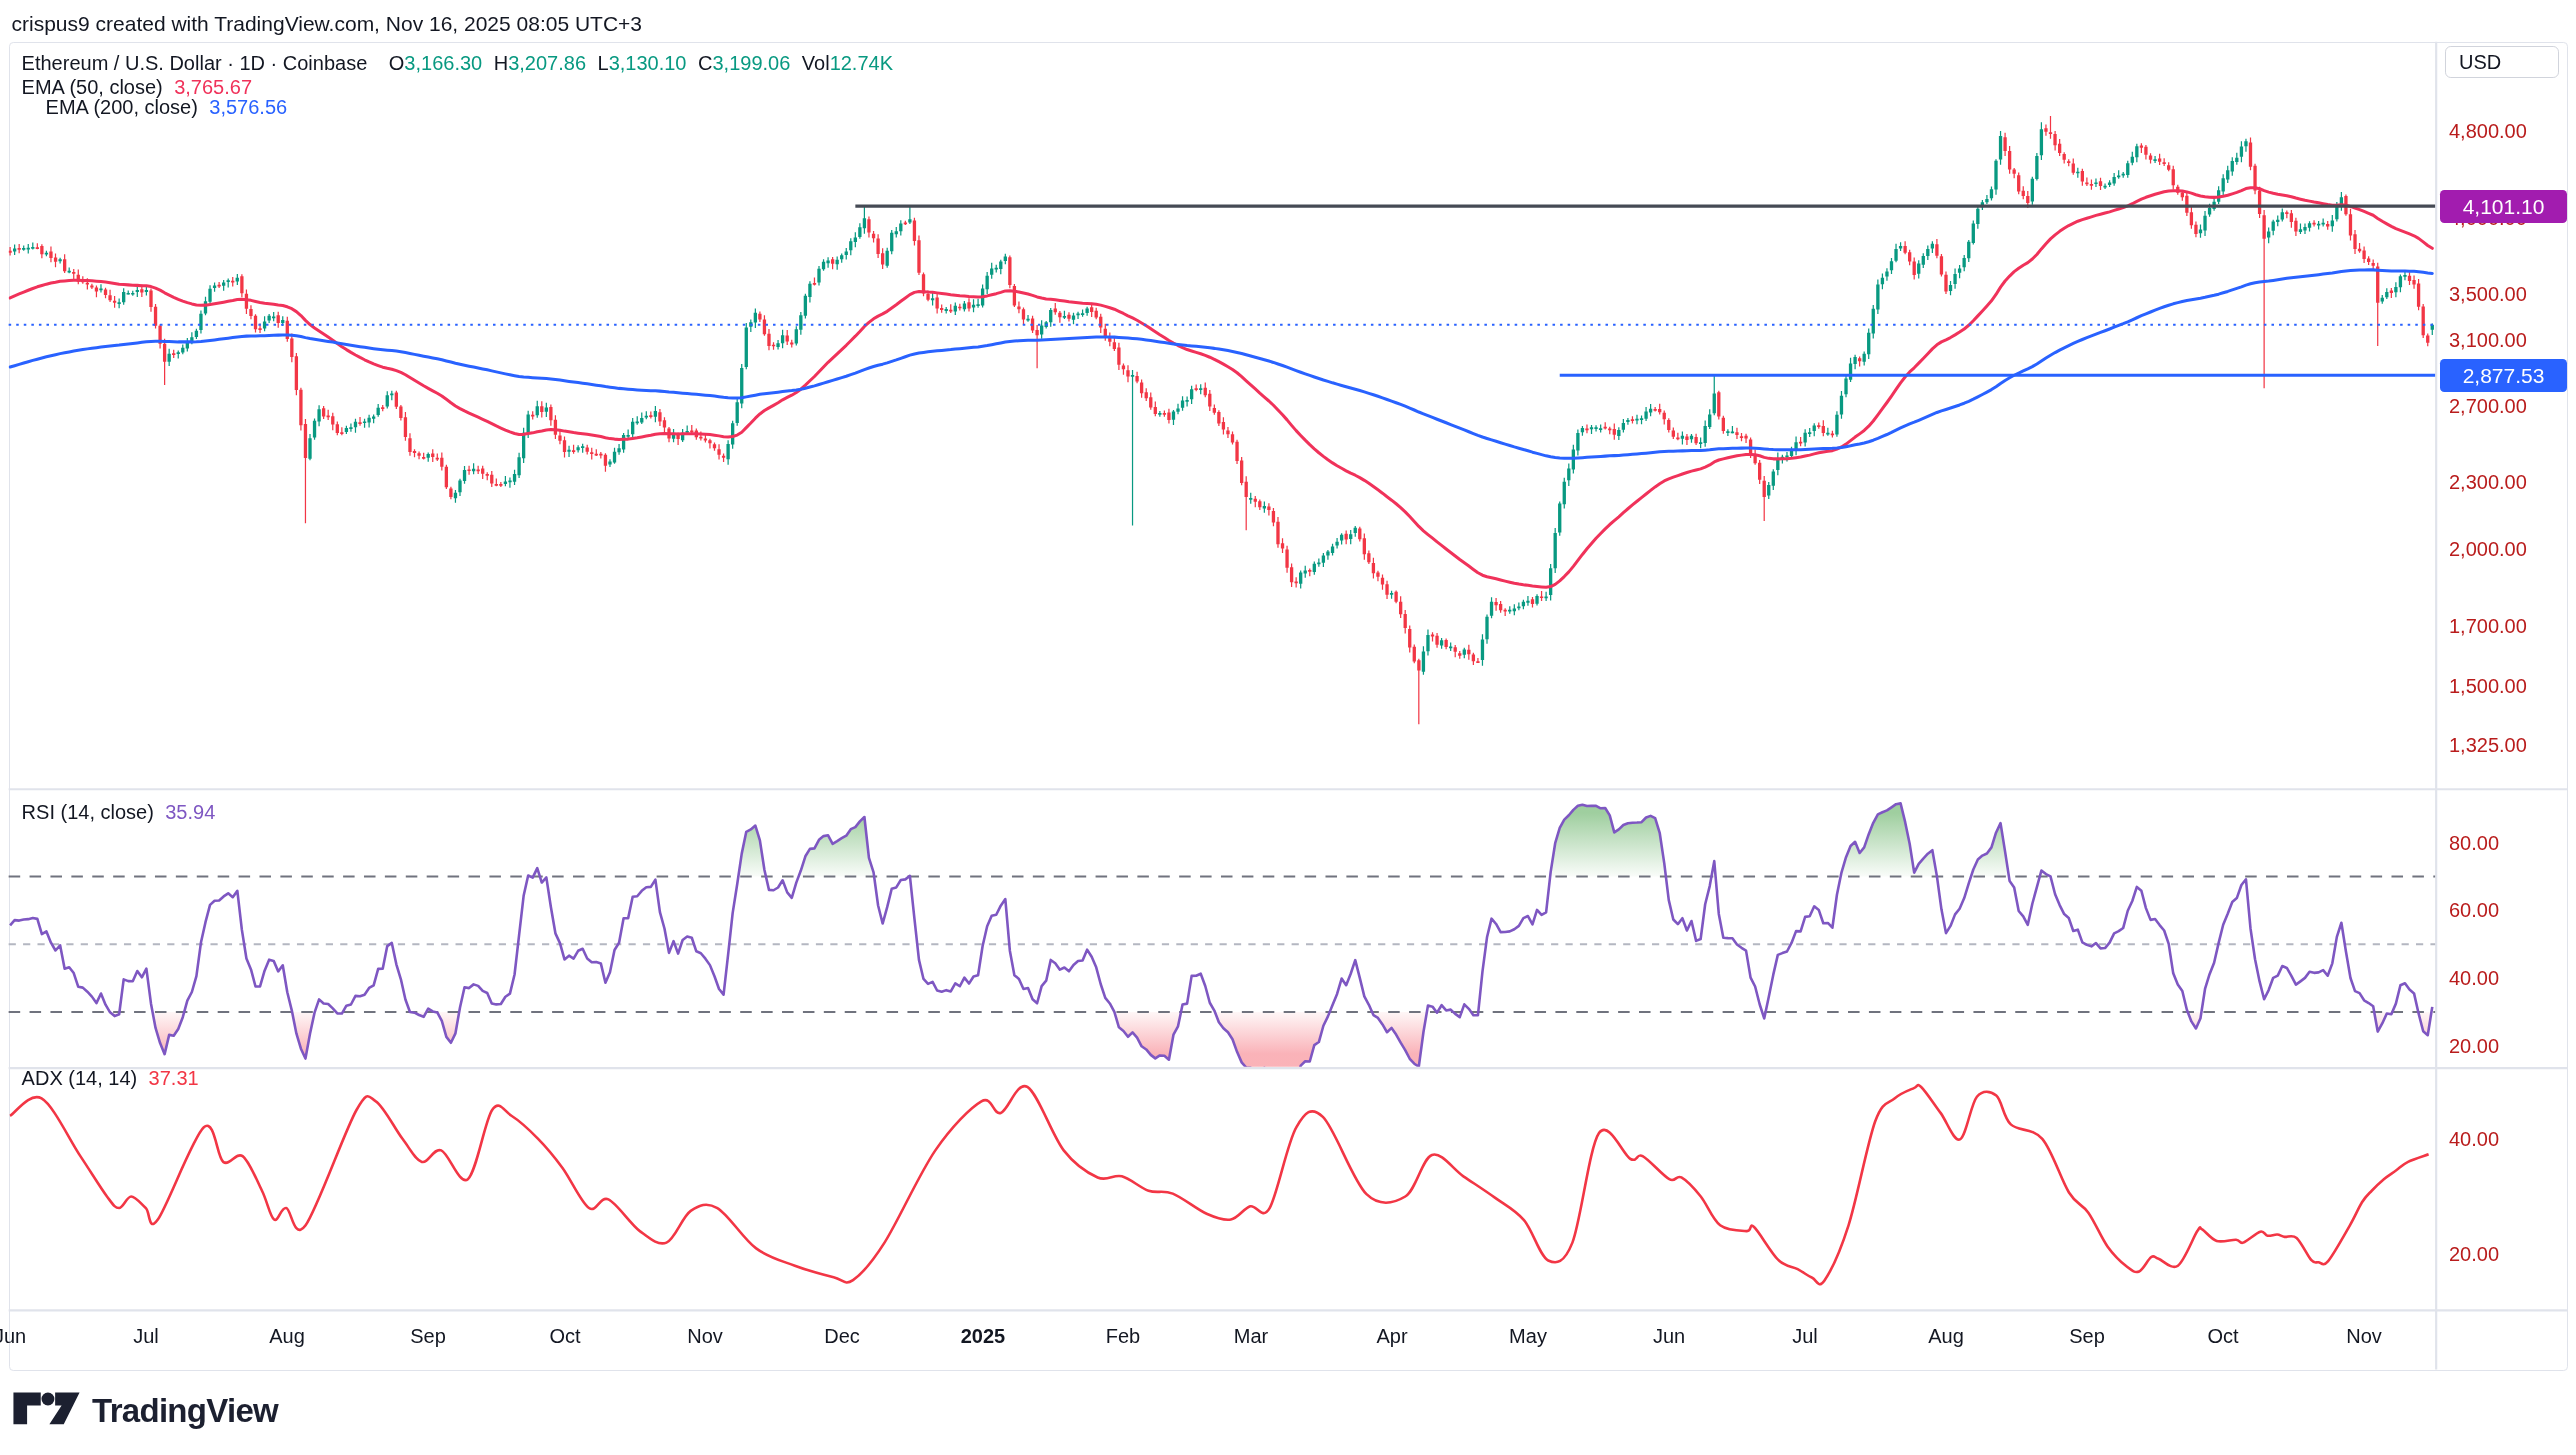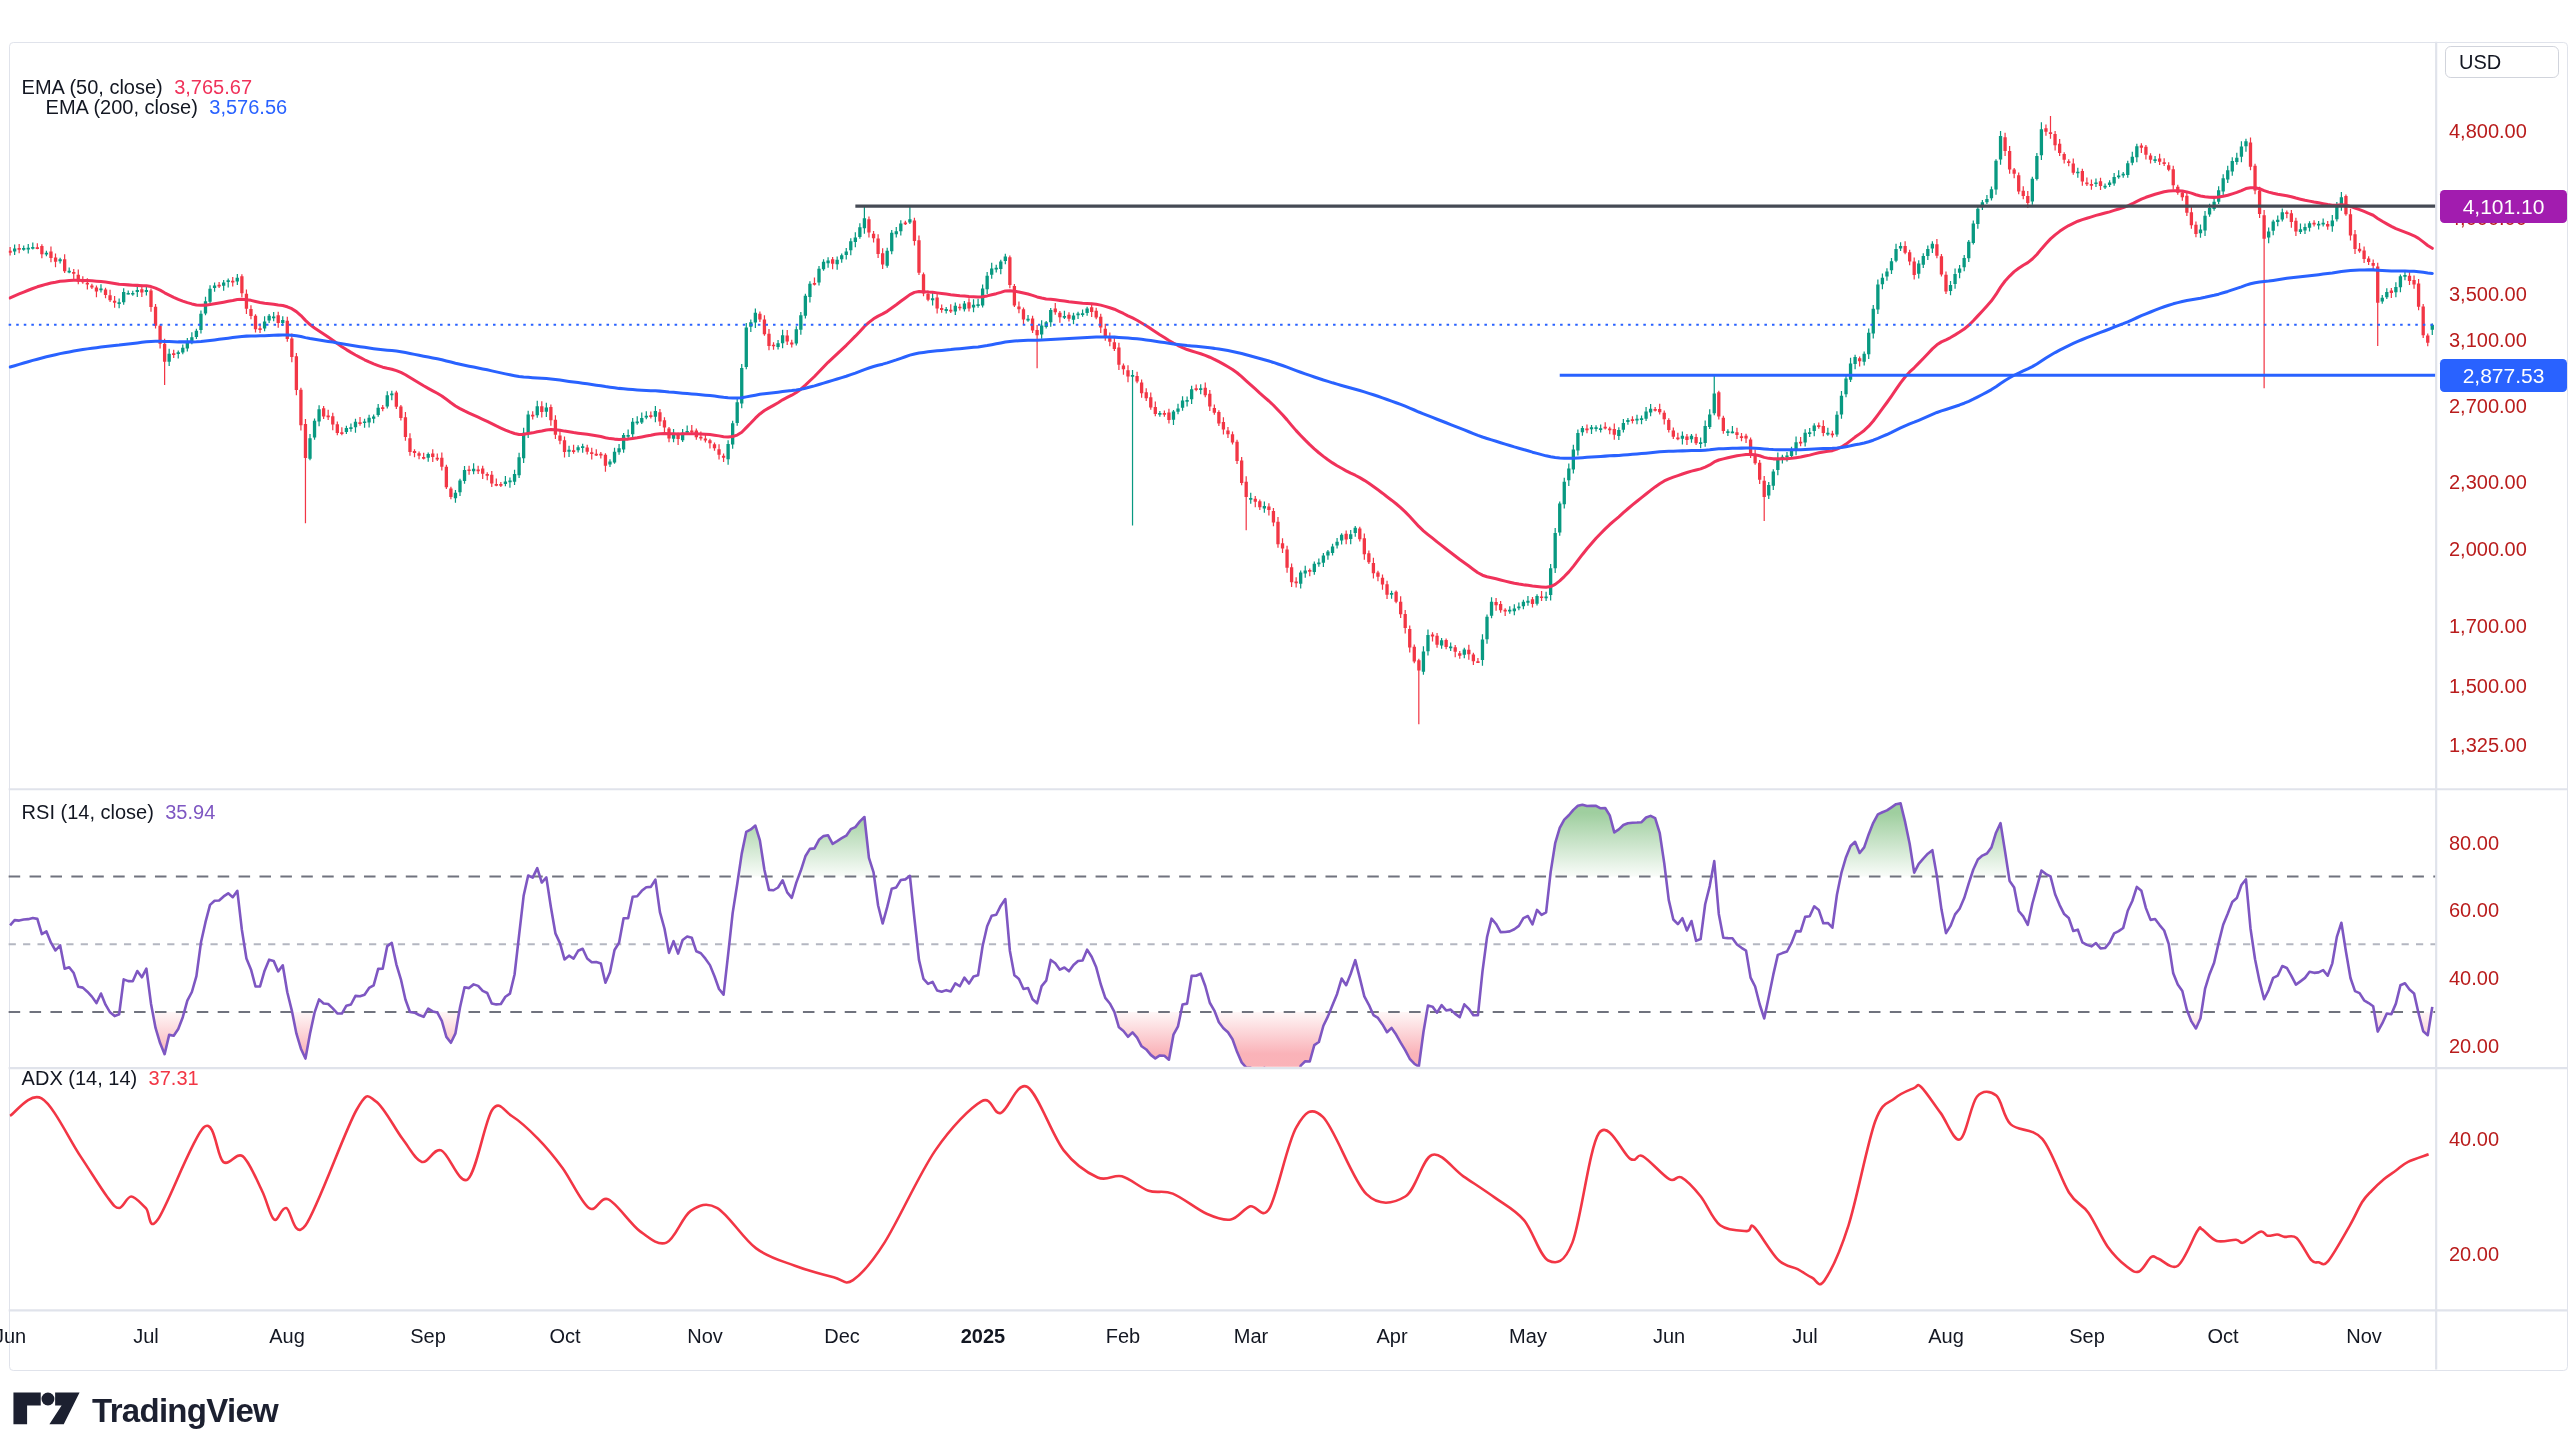--- a/index.html
+++ b/index.html
@@ -77,21 +77,26 @@
       <line x1="12" y1="1310" x2="3380" y2="1310" stroke="#b4b7c1" stroke-width="3" stroke-dasharray="10 10"></line>
       <line x1="12" y1="1404" x2="3380" y2="1404" stroke="#70737e" stroke-width="3" stroke-dasharray="16 13"></line>
       <path d="M14.0,1283.9L20.3,1276.6L26.6,1277.2L32.9,1275.8L39.2,1275.2L45.5,1273.7L51.8,1274.8L58.1,1295.9L64.4,1292.3L70.7,1307.8L77.0,1318.7L83.4,1311.5L89.7,1344.0L96.0,1342.0L102.3,1350.0L108.6,1369.1L114.9,1370.2L121.2,1375.9L127.5,1382.7L133.8,1391.7L140.1,1378.4L146.4,1393.9L152.7,1404.5L159.0,1409.7L165.3,1407.1L171.6,1358.8L177.9,1361.2L184.2,1361.3L190.5,1347.2L196.8,1355.9L203.1,1343.8L209.5,1392.5L215.8,1426.1L222.1,1447.2L228.4,1462.5L234.7,1435.8L241.0,1436.9L247.3,1427.5L253.6,1411.2L259.9,1388.3L266.2,1376.3L272.5,1354.3L278.8,1307.7L285.1,1279.4L291.4,1255.4L297.7,1249.7L304.0,1249.4L310.3,1243.7L316.6,1239.4L322.9,1244.7L329.3,1236.0L335.6,1290.1L341.9,1329.7L348.2,1345.0L354.5,1368.6L360.8,1368.5L367.1,1346.7L373.4,1331.4L379.7,1333.1L386.0,1347.7L392.3,1339.2L398.6,1376.6L404.9,1402.1L411.2,1433.7L417.5,1455.0L423.8,1468.6L430.1,1434.1L436.4,1405.0L442.7,1386.5L449.0,1392.3L455.3,1392.9L461.7,1399.0L468.0,1405.9L474.3,1406.2L480.6,1395.3L486.9,1393.6L493.2,1381.7L499.5,1382.2L505.8,1380.1L512.1,1370.7L518.4,1367.1L524.7,1344.2L531.0,1344.1L537.3,1312.6L543.6,1308.2L549.9,1337.8L556.2,1358.7L562.5,1386.7L568.8,1404.1L575.1,1405.0L581.4,1408.2L587.8,1410.7L594.1,1399.4L600.4,1403.3L606.7,1404.6L613.0,1416.4L619.3,1438.5L625.6,1446.7L631.9,1433.6L638.2,1397.7L644.5,1369.8L650.8,1370.9L657.1,1365.7L663.4,1367.8L669.7,1374.8L676.0,1377.7L682.3,1392.1L688.6,1393.5L694.9,1393.0L701.2,1382.8L707.5,1378.5L713.9,1352.0L720.2,1297.5L726.5,1242.8L732.8,1214.6L739.1,1217.6L745.4,1204.4L751.7,1224.4L758.0,1217.3L764.3,1258.3L770.6,1294.9L776.9,1308.5L783.2,1331.1L789.5,1325.9L795.8,1329.9L802.1,1319.1L808.4,1316.3L814.7,1329.7L821.0,1334.9L827.3,1334.7L833.6,1336.6L840.0,1363.5L846.3,1349.0L852.6,1318.0L858.9,1307.9L865.2,1273.9L871.5,1273.9L877.8,1244.2L884.1,1243.4L890.4,1235.9L896.7,1231.0L903.0,1230.4L909.3,1220.4L915.6,1265.5L921.9,1288.2L928.2,1322.0L934.5,1305.7L940.8,1323.0L947.1,1304.1L953.4,1299.3L959.8,1301.0L966.1,1319.8L972.4,1322.5L978.7,1330.0L985.0,1339.0L991.3,1354.5L997.6,1372.1L1003.9,1380.0L1010.2,1324.3L1016.5,1266.8L1022.8,1226.7L1029.1,1184.3L1035.4,1154.0L1041.7,1150.7L1048.0,1145.4L1054.3,1165.9L1060.6,1207.1L1066.9,1234.6L1073.2,1235.1L1079.5,1231.3L1085.8,1221.3L1092.2,1238.1L1098.5,1245.6L1104.8,1224.5L1111.1,1207.8L1117.4,1188.0L1123.7,1177.7L1130.0,1177.0L1136.3,1165.1L1142.6,1160.0L1148.9,1158.9L1155.2,1170.7L1161.5,1166.9L1167.8,1162.9L1174.1,1159.4L1180.4,1150.4L1186.7,1147.5L1193.0,1139.6L1199.3,1133.5L1205.6,1190.2L1212.0,1210.4L1218.3,1256.2L1224.6,1281.3L1230.9,1258.6L1237.2,1233.0L1243.5,1231.2L1249.8,1220.9L1256.1,1220.0L1262.4,1215.1L1268.7,1274.4L1275.0,1331.7L1281.3,1358.2L1287.6,1365.1L1293.9,1362.2L1300.2,1374.2L1306.5,1375.8L1312.8,1373.7L1319.1,1375.5L1325.4,1364.3L1331.7,1368.3L1338.0,1356.3L1344.4,1364.6L1350.7,1354.7L1357.0,1353.0L1363.3,1312.5L1369.6,1285.1L1375.9,1270.4L1382.2,1269.1L1388.5,1256.5L1394.8,1247.3L1401.1,1318.9L1407.4,1352.9L1413.7,1358.2L1420.0,1372.1L1426.3,1370.8L1432.6,1386.3L1438.9,1391.9L1445.2,1368.2L1451.5,1360.6L1457.8,1331.8L1464.1,1336.3L1470.5,1345.3L1476.8,1342.3L1483.1,1347.5L1489.4,1338.7L1495.7,1333.2L1502.0,1332.5L1508.3,1317.5L1514.6,1327.3L1520.9,1342.0L1527.2,1365.5L1533.5,1384.5L1539.8,1392.2L1546.1,1403.8L1552.4,1425.3L1558.7,1430.3L1565.0,1438.4L1571.3,1432.3L1577.6,1439.7L1583.9,1451.6L1590.3,1456.0L1596.6,1463.5L1602.9,1468.4L1609.2,1464.3L1615.5,1464.7L1621.8,1470.2L1628.1,1435.5L1634.4,1423.9L1640.7,1393.7L1647.0,1392.4L1653.3,1353.9L1659.6,1353.7L1665.9,1350.9L1672.2,1368.0L1678.5,1391.2L1684.8,1402.0L1691.1,1418.2L1697.4,1426.5L1703.7,1432.2L1710.0,1441.9L1716.3,1459.3L1722.7,1473.9L1729.0,1481.1L1735.3,1481.6L1741.6,1483.5L1747.9,1486.2L1754.2,1481.6L1760.5,1483.8L1766.8,1490.3L1773.1,1499.0L1779.4,1500.4L1785.7,1506.2L1792.0,1509.8L1798.3,1510.1L1804.6,1478.5L1810.9,1472.4L1817.2,1472.7L1823.5,1449.9L1829.8,1445.7L1836.1,1423.1L1842.4,1410.1L1848.8,1394.2L1855.1,1379.0L1861.4,1357.6L1867.7,1366.8L1874.0,1351.0L1880.3,1332.1L1886.6,1356.7L1892.9,1382.4L1899.2,1394.1L1905.5,1408.3L1911.8,1412.2L1918.1,1421.3L1924.4,1432.1L1930.7,1426.1L1937.0,1435.3L1943.3,1446.6L1949.6,1456.9L1955.9,1468.9L1962.2,1475.8L1968.5,1479.9L1974.9,1432.1L1981.2,1395.1L1987.5,1396.6L1993.8,1405.0L2000.1,1394.6L2006.4,1401.9L2012.7,1400.7L2019.0,1406.7L2025.3,1411.2L2031.6,1393.4L2037.9,1399.6L2044.2,1408.4L2050.5,1408.6L2056.8,1348.1L2063.1,1300.4L2069.4,1274.5L2075.7,1281.9L2082.0,1293.2L2088.3,1293.0L2094.7,1292.2L2101.0,1289.2L2107.3,1284.6L2113.6,1273.7L2119.9,1270.9L2126.2,1282.4L2132.5,1262.4L2138.8,1269.3L2145.1,1265.7L2151.4,1209.9L2157.7,1169.8L2164.0,1148.6L2170.3,1137.1L2176.6,1131.1L2182.9,1123.6L2189.2,1118.0L2195.5,1116.5L2201.8,1118.3L2208.1,1117.8L2214.4,1118.0L2220.8,1121.4L2227.1,1121.0L2233.4,1131.2L2239.7,1154.9L2246.0,1150.6L2252.3,1144.6L2258.6,1142.2L2264.9,1141.5L2271.2,1141.2L2277.5,1140.7L2283.8,1134.2L2290.1,1131.9L2296.4,1135.1L2302.7,1155.4L2309.0,1197.4L2315.3,1248.8L2321.6,1275.7L2327.9,1282.2L2334.2,1273.9L2340.5,1291.0L2346.8,1277.8L2353.2,1305.4L2359.5,1302.8L2365.8,1254.5L2372.1,1229.3L2378.4,1194.7L2384.7,1267.9L2391.0,1301.0L2397.3,1301.5L2403.6,1301.8L2409.9,1310.3L2416.2,1315.0L2422.5,1318.9L2428.8,1356.3L2435.1,1368.7L2441.4,1393.3L2447.7,1413.0L2454.0,1383.1L2460.3,1352.2L2466.6,1324.8L2472.9,1322.3L2479.3,1320.1L2485.6,1308.2L2491.9,1291.8L2498.2,1292.2L2504.5,1272.0L2510.8,1271.3L2517.1,1257.4L2523.4,1262.4L2529.7,1280.9L2536.0,1280.5L2542.3,1287.1L2548.6,1241.4L2554.9,1210.5L2561.2,1189.2L2567.5,1173.8L2573.8,1167.9L2580.1,1183.4L2586.4,1175.7L2592.7,1157.3L2599.0,1141.6L2605.4,1129.8L2611.7,1126.9L2618.0,1124.3L2624.3,1120.1L2630.6,1115.7L2636.9,1114.6L2643.2,1140.3L2649.5,1170.6L2655.8,1210.7L2662.1,1198.4L2668.4,1191.1L2674.7,1184.4L2681.0,1179.5L2687.3,1215.5L2693.6,1261.6L2699.9,1294.6L2706.2,1284.6L2712.5,1268.6L2718.8,1260.7L2725.2,1245.9L2731.5,1225.7L2737.8,1206.3L2744.1,1192.5L2750.4,1187.0L2756.7,1184.1L2763.0,1175.6L2769.3,1155.3L2775.6,1142.0L2781.9,1181.5L2788.2,1222.4L2794.5,1231.2L2800.8,1263.9L2807.1,1271.4L2813.4,1283.0L2819.7,1253.8L2826.0,1230.7L2832.3,1207.7L2838.6,1212.7L2844.9,1215.9L2851.3,1240.6L2857.6,1255.7L2863.9,1268.2L2870.2,1273.5L2876.5,1291.6L2882.8,1289.8L2889.1,1307.4L2895.4,1310.9L2901.7,1313.0L2908.0,1308.4L2914.3,1315.7L2920.6,1315.3L2926.9,1307.8L2933.2,1294.9L2939.5,1291.8L2945.8,1287.4L2952.1,1263.5L2958.4,1250.0L2964.7,1230.5L2971.0,1235.8L2977.3,1259.9L2983.7,1276.2L2990.0,1275.1L2996.3,1283.4L3002.6,1291.0L3008.9,1309.5L3015.2,1350.4L3021.5,1366.0L3027.8,1374.8L3034.1,1400.9L3040.4,1417.1L3046.7,1426.9L3053.0,1412.6L3059.3,1372.1L3065.6,1351.6L3071.9,1335.6L3078.2,1308.1L3084.5,1282.9L3090.8,1267.8L3097.1,1251.4L3103.4,1246.0L3109.8,1227.8L3116.1,1219.9L3122.4,1288.1L3128.7,1330.8L3135.0,1361.6L3141.3,1386.3L3147.6,1373.6L3153.9,1356.6L3160.2,1353.6L3166.5,1340.3L3172.8,1342.9L3179.1,1353.8L3185.4,1366.1L3191.7,1361.5L3198.0,1356.7L3204.3,1348.3L3210.6,1349.7L3216.9,1349.0L3223.2,1345.9L3229.5,1353.7L3235.9,1336.5L3242.2,1299.8L3248.5,1280.2L3254.8,1320.1L3261.1,1356.8L3267.4,1375.1L3273.7,1377.9L3280.0,1387.8L3286.3,1391.6L3292.6,1396.1L3298.9,1431.2L3305.2,1419.9L3311.5,1406.2L3317.8,1407.2L3324.1,1392.4L3330.4,1366.9L3336.7,1364.1L3343.0,1372.9L3349.3,1378.2L3355.6,1406.0L3362.0,1430.8L3368.3,1436.2L3374.6,1396.9" stroke="#7e57c2" stroke-width="3.6" fill="none" stroke-linejoin="round" clip-path="url(#cr)"></path>
       <path d="M14.0,1548.0C21.3,1544.0 41.4,1514.7 57.7,1524.0C73.9,1533.3 96.3,1581.3 111.5,1604.0C126.6,1626.7 139.5,1648.0 148.4,1660.0C157.4,1672.0 159.6,1676.0 165.2,1676.0C170.8,1676.0 175.9,1660.0 182.0,1660.0C188.2,1660.0 196.0,1670.7 202.2,1676.0C208.4,1681.3 205.6,1710.7 219.0,1692.0C232.4,1673.3 267.7,1577.3 282.8,1564.0C298.0,1550.7 300.8,1605.3 309.7,1612.0C318.7,1618.7 327.7,1597.3 336.6,1604.0C345.6,1610.7 356.2,1637.3 363.5,1652.0C370.8,1666.7 374.7,1688.0 380.3,1692.0C385.9,1696.0 389.8,1674.7 397.1,1676.0C404.4,1677.3 407.7,1722.7 424.0,1700.0C440.2,1677.3 478.3,1568.7 494.6,1540.0C510.8,1511.3 510.8,1521.3 521.4,1528.0C532.1,1534.7 547.8,1566.0 558.4,1580.0C569.1,1594.0 576.3,1609.3 585.3,1612.0C594.3,1614.7 601.5,1592.0 612.2,1596.0C622.8,1600.0 637.4,1645.3 649.1,1636.0C660.9,1626.7 672.7,1554.7 682.8,1540.0C692.8,1525.3 699.0,1541.3 709.6,1548.0C720.3,1554.7 734.8,1568.0 746.6,1580.0C758.4,1592.0 768.4,1604.0 780.2,1620.0C792.0,1636.0 806.5,1668.7 817.2,1676.0C827.8,1683.3 832.3,1658.7 844.1,1664.0C855.8,1669.3 874.3,1698.0 887.7,1708.0C901.2,1718.0 913.0,1728.7 924.7,1724.0C936.5,1719.3 946.6,1688.0 958.3,1680.0C970.1,1672.0 980.2,1667.3 995.3,1676.0C1010.4,1684.7 1031.1,1718.7 1049.1,1732.0C1067.0,1745.3 1084.9,1749.3 1102.8,1756.0C1120.7,1762.7 1143.1,1768.7 1156.6,1772.0C1170.0,1775.3 1171.7,1784.0 1183.5,1776.0C1195.2,1768.0 1208.1,1754.0 1227.2,1724.0C1246.2,1694.0 1275.3,1628.7 1297.7,1596.0C1320.1,1563.3 1346.5,1536.7 1361.6,1528.0C1376.7,1519.3 1377.8,1547.3 1388.5,1544.0C1399.1,1540.7 1410.9,1499.3 1425.4,1508.0C1440.0,1516.7 1459.6,1575.1 1475.8,1596.0C1492.1,1616.9 1509.5,1627.6 1522.9,1633.6C1536.3,1639.6 1544.7,1628.9 1556.5,1632.0C1568.3,1635.1 1581.7,1648.0 1593.5,1652.0C1605.2,1656.0 1613.6,1650.7 1627.1,1656.0C1640.5,1661.3 1660.7,1678.0 1674.1,1684.0C1687.6,1690.0 1697.6,1693.7 1707.7,1692.0C1717.8,1690.3 1725.6,1676.3 1734.6,1673.6C1743.6,1670.9 1750.9,1694.3 1761.5,1676.0C1772.1,1657.7 1786.1,1585.1 1798.5,1564.0C1810.8,1542.9 1819.2,1534.1 1835.4,1549.6C1851.7,1565.1 1876.9,1638.4 1895.9,1656.8C1915.0,1675.2 1934.6,1669.1 1949.7,1660.0C1964.8,1650.9 1973.2,1607.1 1986.7,1602.4C2000.1,1597.7 2015.8,1622.1 2030.3,1632.0C2044.9,1641.9 2060.0,1651.5 2074.0,1661.6C2088.0,1671.7 2102.0,1678.3 2114.4,1692.8C2126.7,1707.3 2136.8,1743.6 2148.0,1748.8C2159.2,1754.0 2169.8,1753.5 2181.6,1724.0C2193.3,1694.5 2205.1,1591.3 2218.5,1572.0C2232.0,1552.7 2252.1,1602.7 2262.2,1608.0C2272.3,1613.3 2270.1,1599.3 2279.0,1604.0C2288.0,1608.7 2307.0,1631.1 2316.0,1636.0C2324.9,1640.9 2325.5,1629.6 2332.8,1633.6C2340.1,1637.6 2350.7,1648.9 2359.7,1660.0C2368.6,1671.1 2375.9,1692.0 2386.6,1700.0C2397.2,1708.0 2415.7,1707.6 2423.5,1708.0C2431.4,1708.4 2426.3,1695.7 2433.6,1702.4C2440.9,1709.1 2457.1,1738.3 2467.2,1748.0C2477.3,1757.7 2486.3,1756.7 2494.1,1760.8C2501.9,1764.9 2508.1,1770.1 2514.3,1772.8C2520.4,1775.5 2522.7,1788.9 2531.1,1776.8C2539.5,1764.7 2552.9,1736.8 2564.7,1700.0C2576.4,1663.2 2591.0,1585.3 2601.6,1556.0C2612.3,1526.7 2619.6,1531.7 2628.5,1524.0C2637.5,1516.3 2649.2,1512.3 2655.4,1509.6C2661.6,1506.9 2659.3,1502.3 2665.5,1508.0C2671.6,1513.7 2683.4,1531.9 2692.4,1544.0C2701.3,1556.1 2710.9,1584.5 2719.3,1580.8C2727.7,1577.1 2734.4,1531.7 2742.8,1521.6C2751.2,1511.5 2761.8,1513.6 2769.7,1520.0C2777.5,1526.4 2779.2,1550.0 2789.8,1560.0C2800.5,1570.0 2820.1,1564.3 2833.5,1580.0C2847.0,1595.7 2859.8,1637.3 2870.5,1654.4C2881.1,1671.5 2888.4,1669.9 2897.4,1682.4C2906.3,1694.9 2915.3,1717.1 2924.2,1729.6C2933.2,1742.1 2943.9,1751.9 2951.1,1757.6C2958.4,1763.3 2962.3,1766.3 2967.9,1764.0C2973.5,1761.7 2980.3,1746.9 2984.7,1744.0C2989.2,1741.1 2988.7,1744.4 2994.8,1746.4C3001.0,1748.4 3012.7,1762.4 3021.7,1756.0C3030.7,1749.6 3043.0,1716.4 3048.6,1708.0C3054.2,1699.6 3050.8,1703.3 3055.3,1705.6C3059.8,1707.9 3067.6,1719.2 3075.5,1721.6C3083.3,1724.0 3096.2,1719.6 3102.4,1720.0C3108.5,1720.4 3106.8,1725.9 3112.4,1724.0C3118.0,1722.1 3130.4,1710.4 3136.0,1708.8C3141.6,1707.2 3142.1,1713.7 3146.0,1714.4C3150.0,1715.1 3155.6,1712.5 3159.5,1712.8C3163.4,1713.1 3165.1,1715.2 3169.6,1716.0C3174.1,1716.8 3180.2,1712.3 3186.4,1717.6C3192.5,1722.9 3201.5,1742.4 3206.5,1748.0C3211.6,1753.6 3212.7,1750.9 3216.6,1751.2C3220.5,1751.5 3222.8,1758.1 3230.1,1749.6C3237.3,1741.1 3252.5,1713.6 3260.3,1700.0C3268.1,1686.4 3272.1,1676.0 3277.1,1668.0C3282.1,1660.0 3285.5,1657.3 3290.6,1652.0C3295.6,1646.7 3301.8,1640.7 3307.4,1636.0C3313.0,1631.3 3318.6,1628.0 3324.2,1624.0C3329.8,1620.0 3333.4,1615.7 3341.0,1612.0C3348.5,1608.3 3364.8,1603.3 3369.5,1601.5" stroke="#f23645" stroke-width="3.6" fill="none" clip-path="url(#ca)"></path>
       <line x1="12" y1="1095" x2="3562" y2="1095" stroke="#e0e3eb" stroke-width="3"></line>
       <line x1="12" y1="1482" x2="3562" y2="1482" stroke="#e0e3eb" stroke-width="3"></line>
       <line x1="12" y1="1818" x2="3562" y2="1818" stroke="#e0e3eb" stroke-width="3"></line>
       <line x1="3380" y1="58" x2="3380" y2="1900" stroke="#e0e3eb" stroke-width="3"></line>
     </svg>
 
+<div id="attribution" class="txt">crispus9 created with TradingView.com, Nov 16, 2025 08:05 UTC+3</div>
 
+<div class="txt legend-row" style="top:52px;">
+  <span>Ethereum / U.S. Dollar · 1D · Coinbase</span>
+  <span id="ohlc-wrap"><span class="ohlc-k">O</span><span class="teal">3,166.30</span><span class="ohlc-k">H</span><span class="teal">3,207.86</span><span class="ohlc-k">L</span><span class="teal">3,130.10</span><span class="ohlc-k">C</span><span class="teal">3,199.06</span><span class="ohlc-k">Vol</span><span class="teal">12.74K</span></span>
+</div>
 <div class="txt legend-row" style="top:76px;text-align:right;">
   <span>EMA (50, close)</span>
   <span class="val ema50-v">3,765.67</span>
 </div>
 <div class="txt legend-row" style="top:96px;margin-left:24px;">
   <span>EMA (200, close)</span>
   <span class="val ema200-v">3,576.56</span>
 </div>
 <div class="txt legend-row" style="top:801px;">
   <span>RSI (14, close)</span>

